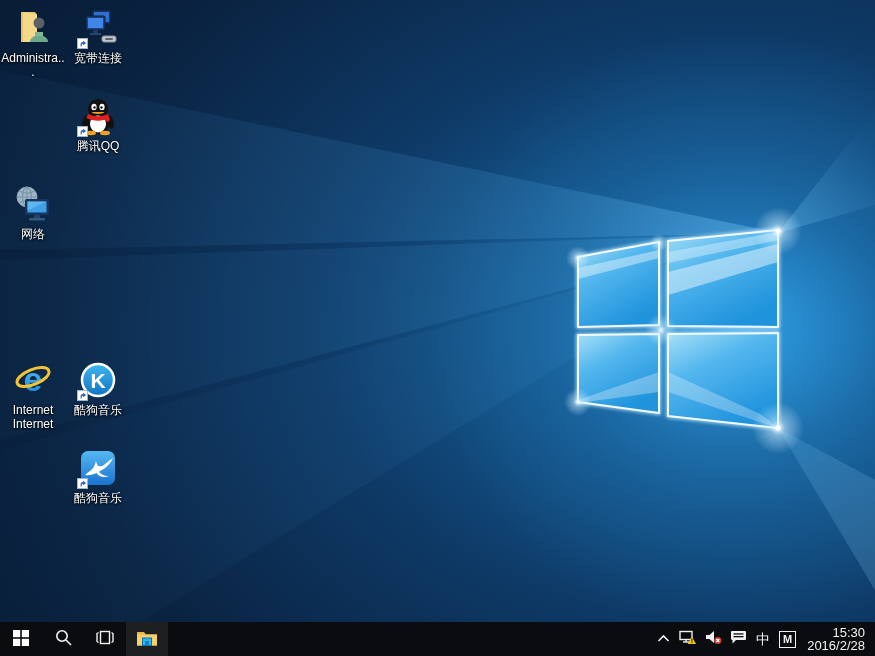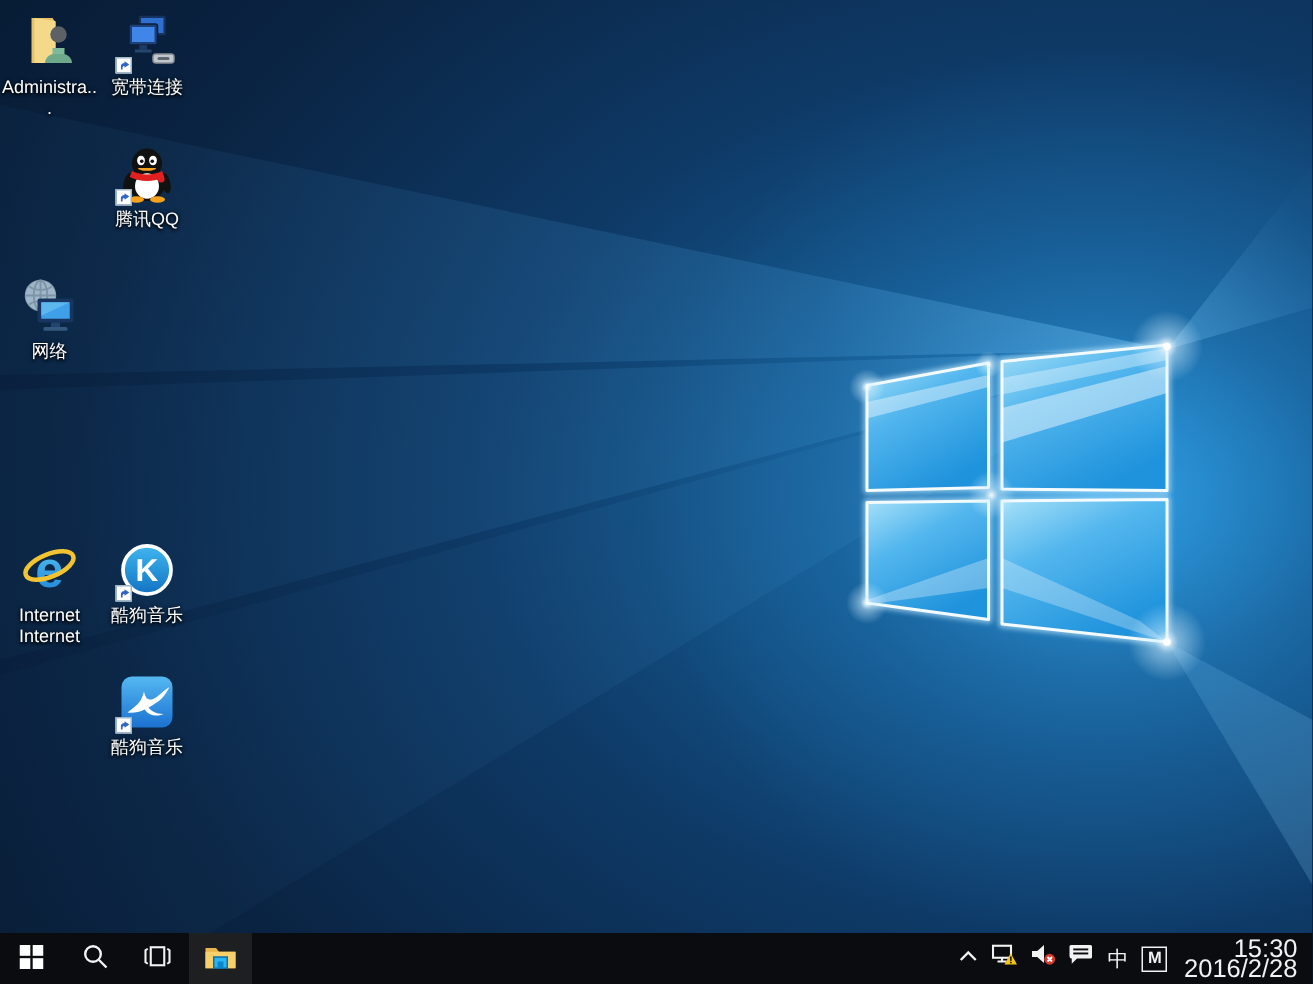--- a/index.html
+++ b/index.html
@@ -43,21 +43,21 @@
     margin-left:auto;display:flex;align-items:center;gap:7px;padding-right:10px;
   }
   .tray-ico{width:18px;height:34px;display:flex;align-items:center;justify-content:center;}
   .ime-zh{color:#f2f2f2;font-size:14px;line-height:34px;}
   .ime-m{
     width:17px;height:17px;border:1.5px solid #f2f2f2;box-sizing:border-box;
     color:#f2f2f2;font-size:11px;font-weight:bold;display:flex;
     align-items:center;justify-content:center;
   }
   .clock{
-    color:#f2f2f2;font-size:17px;line-height:13px;text-align:right;
+    color:#f2f2f2;font-size:13px;line-height:13px;text-align:right;
     display:flex;flex-direction:column;align-items:flex-end;justify-content:center;
     padding-left:4px;min-width:58px;
   }
 </style>
 </head>
 <body>
 
 <div class="wallpaper">
 <svg width="875" height="622" viewBox="0 0 875 622" xmlns="http://www.w3.org/2000/svg">
   <defs>

